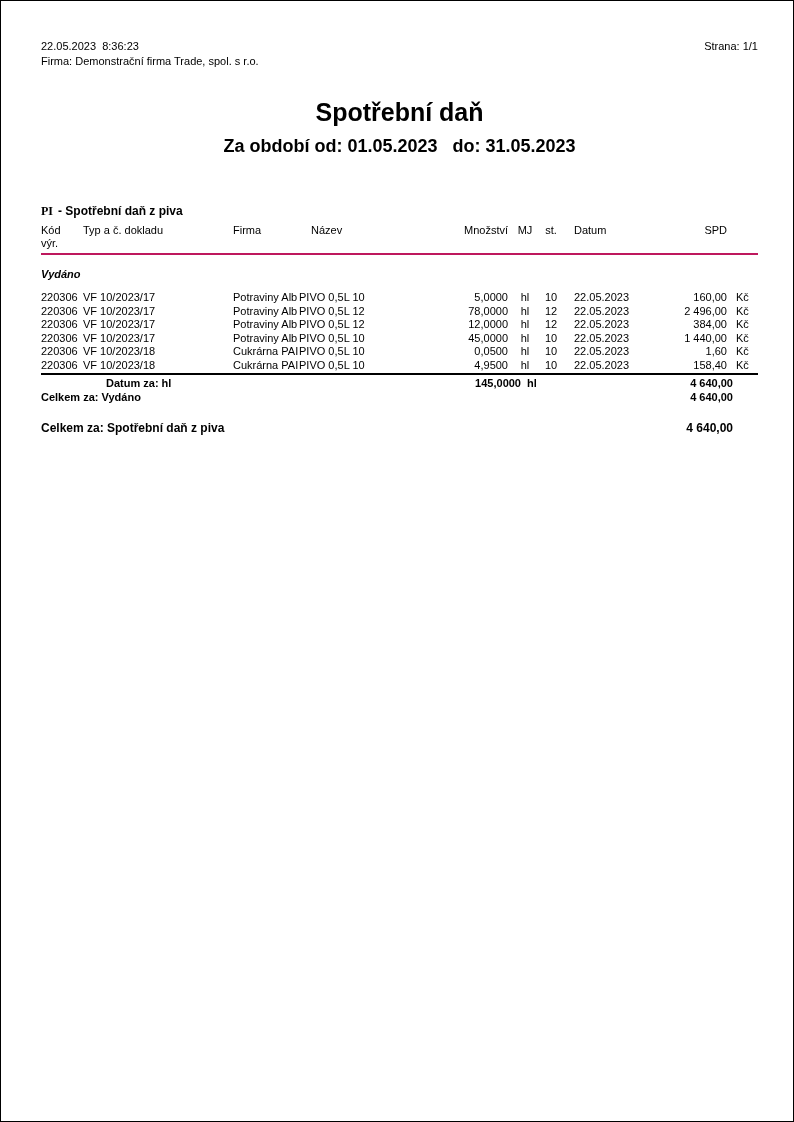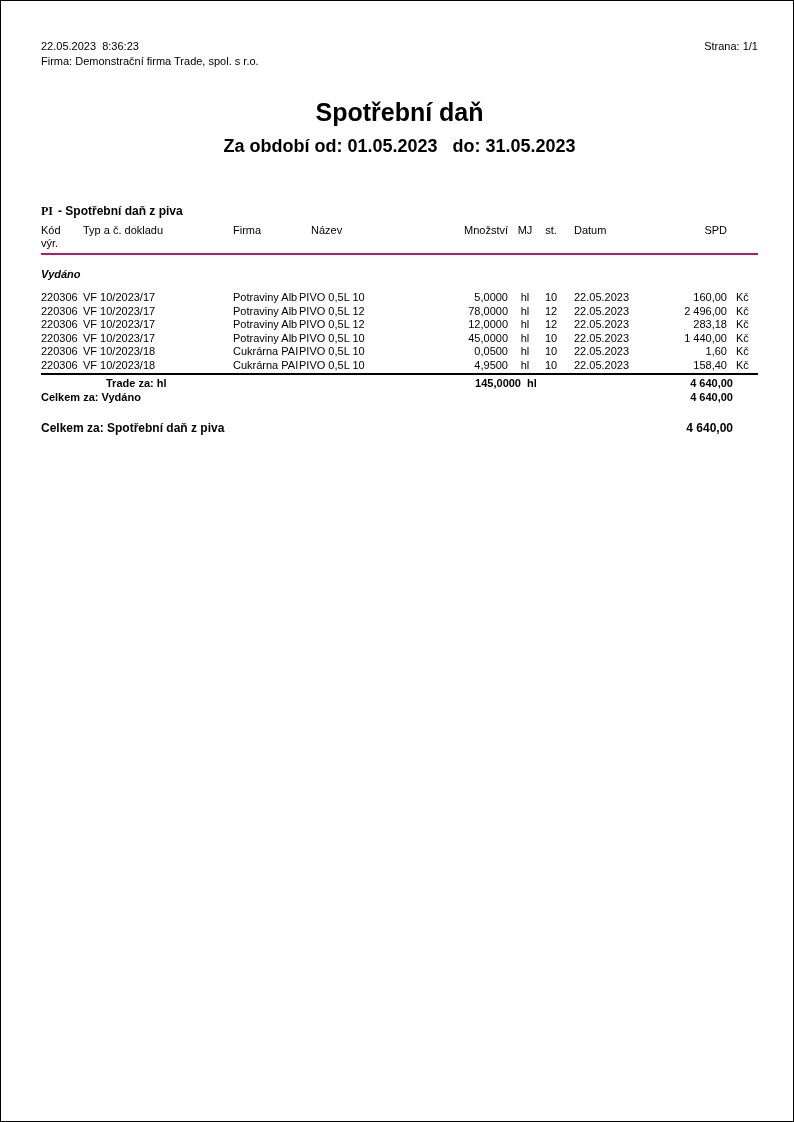--- a/index.html
+++ b/index.html
@@ -159,21 +159,21 @@
 
       <div class="row">
         <div class="cell c-kod">220306</div>
         <div class="cell c-typ">VF 10/2023/17</div>
         <div class="cell c-firma">Potraviny Alb</div>
         <div class="cell c-nazev">PIVO 0,5L 12</div>
         <div class="cell c-mnoz">12,0000</div>
         <div class="cell c-mj">hl</div>
         <div class="cell c-st">12</div>
         <div class="cell c-datum">22.05.2023</div>
-        <div class="cell c-spd">283,18</div>
+        <div class="cell c-spd">384,00</div>
         <div class="cell c-kc">Kč</div>
       </div>
 
       <div class="row">
         <div class="cell c-kod">220306</div>
         <div class="cell c-typ">VF 10/2023/17</div>
         <div class="cell c-firma">Potraviny Alb</div>
         <div class="cell c-nazev">PIVO 0,5L 10</div>
         <div class="cell c-mnoz">45,0000</div>
         <div class="cell c-mj">hl</div>
@@ -204,21 +204,21 @@
         <div class="cell c-mnoz">4,9500</div>
         <div class="cell c-mj">hl</div>
         <div class="cell c-st">10</div>
         <div class="cell c-datum">22.05.2023</div>
         <div class="cell c-spd">158,40</div>
         <div class="cell c-kc">Kč</div>
       </div>
 
       <div class="totals-block">
         <div class="total-row">
-          <div class="cell t-label-indent">Trade za: hl</div>
+          <div class="cell t-label-indent">Datum za: hl</div>
           <div class="cell t-qty">145,0000</div>
           <div class="cell t-mj">hl</div>
           <div class="cell t-spd">4 640,00</div>
         </div>
         <div class="total-row">
           <div class="cell t-label-left">Celkem za: Vydáno</div>
           <div class="cell t-spd">4 640,00</div>
         </div>
       </div>
 

